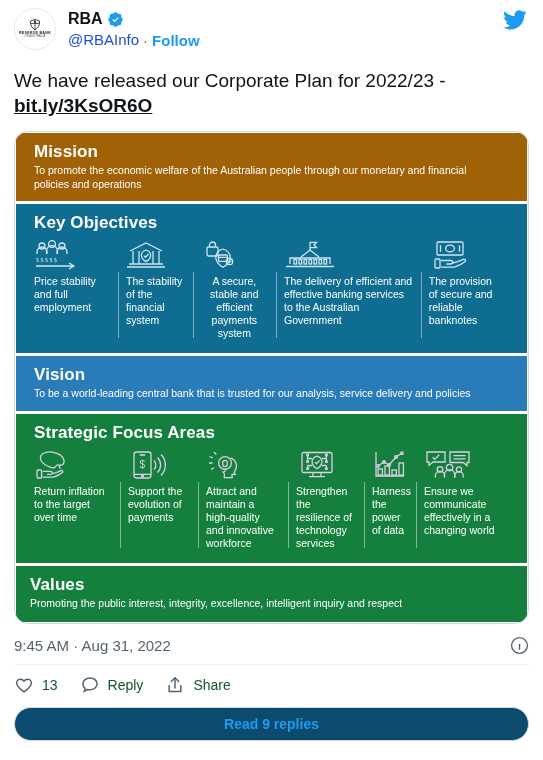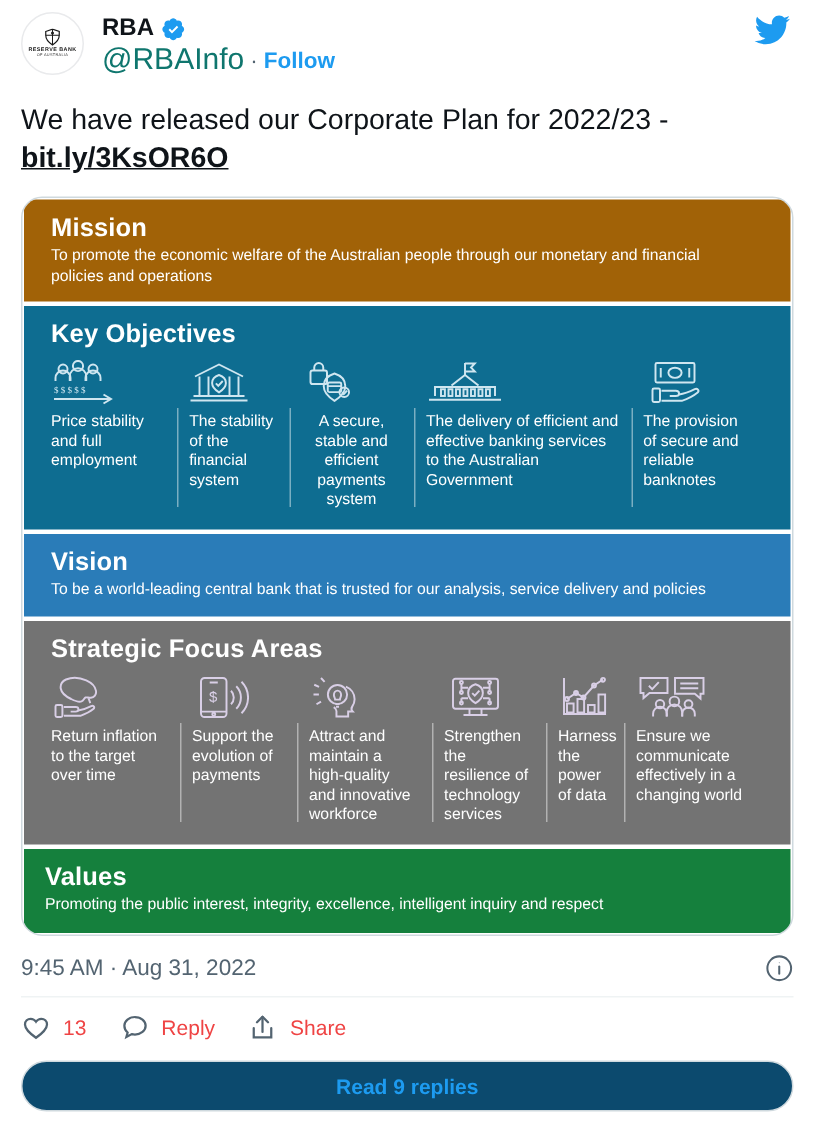--- a/index.html
+++ b/index.html
@@ -21,21 +21,21 @@
     flex: 0 0 42px; overflow: hidden;
   }
   .avatar .crest { width: 14px; height: 12px; margin-bottom: 1px; }
   .avatar .l1 { font-size: 3.6px; letter-spacing: .3px; color: #1a1a1a; font-weight: 700; line-height: 1; }
   .avatar .l2 { font-size: 2.6px; letter-spacing: .2px; color: #3a3a3a; line-height: 1.5; }
   .names { margin-left: 12px; padding-top: 1px; }
   .row1 { display: flex; align-items: center; gap: 4px; }
   .dispname { font-size: 16px; font-weight: 700; color: #0f1419; line-height: 20px; }
   .verified { width: 17px; height: 17px; display: block; }
   .row2 { display: flex; align-items: center; gap: 4px; margin-top: 1px; }
-  .handle { font-size: 20px; color: #0f766e; line-height: 20px; }
+  .handle { font-size: 15px; color: #1d4ed8; line-height: 20px; }
   .dotsep { font-size: 15px; color: #536471; }
   .follow { font-size: 15px; font-weight: 700; color: #1d9bf0; cursor: pointer; }
   .birdlogo { position: absolute; right: 2px; top: 8px; width: 24px; height: 24px; }
 
   
   .body { margin-top: 12px; font-size: 19px; line-height: 25px; color: #0f1419; }
   .body .link { color: #0f1419; font-weight: 700; text-decoration: underline; cursor: pointer; }
 
   
   .card {
@@ -43,21 +43,21 @@
     overflow: hidden; background: #fff; padding: 1px;
   }
   .band { position: relative; color: #ffffff; padding: 9px 18px 10px 18px; }
   .band + .band { margin-top: 3px; }
   .band h3 { font-size: 17px; font-weight: 700; line-height: 20px; letter-spacing: .1px; }
   .band p.sub { font-size: 10.5px; line-height: 13.5px; margin-top: 2px; max-width: 470px; }
 
   .mission   { background: #a16207; }
   .keyobj    { background: #0e6d91; padding-bottom: 13px; }
   .vision    { background: #2a7cb8; }
-  .strategic { background: #737373; padding-bottom: 13px; }
+  .strategic { background: #15803d; padding-bottom: 13px; }
   .values    { background: #15803d; padding-bottom: 12px; padding-left: 14px; }
 
   .cols { display: flex; margin-top: 7px; }
   .col { position: relative; padding-right: 8px; padding-left: 8px; }
   .col:first-child { padding-left: 0; }
   .col + .col::before {
     content: ""; position: absolute; left: 0; top: 32px; bottom: 2px;
     width: 1px; background: rgba(255,255,255,.45);
   }
   .col .ic { height: 30px; display: flex; align-items: flex-end; margin-bottom: 5px; }
@@ -79,21 +79,21 @@
   .strategic .c6 { width: 90px; }
 
   
   .meta { display: flex; align-items: center; justify-content: space-between; height: 38px; margin-top: 2px; }
   .ts { font-size: 15px; color: #536471; }
   .infoicon { width: 19px; height: 19px; cursor: pointer; }
 
   .hr { height: 1px; background: #eff3f4; }
 
   .actions { display: flex; align-items: center; height: 40px; gap: 6px; }
-  .act { display: flex; align-items: center; gap: 8px; color: #ef4444; font-size: 14px; cursor: pointer; padding-right: 16px; justify-content: flex-end; }
+  .act { display: flex; align-items: center; gap: 8px; color: #14532d; font-size: 14px; cursor: pointer; padding-right: 16px; justify-content: flex-end; }
   .act svg { display: block; }
 
   .replybtn {
     display: flex; align-items: center; justify-content: center;
     height: 34px; margin: 2px 0 0 0; border: 1px solid #cfd9de; border-radius: 18px;
     color: #1d9bf0; font-size: 14px; font-weight: 700; cursor: pointer; background: #0c4a6e;
   }
 </style>
 </head>
 <body>

